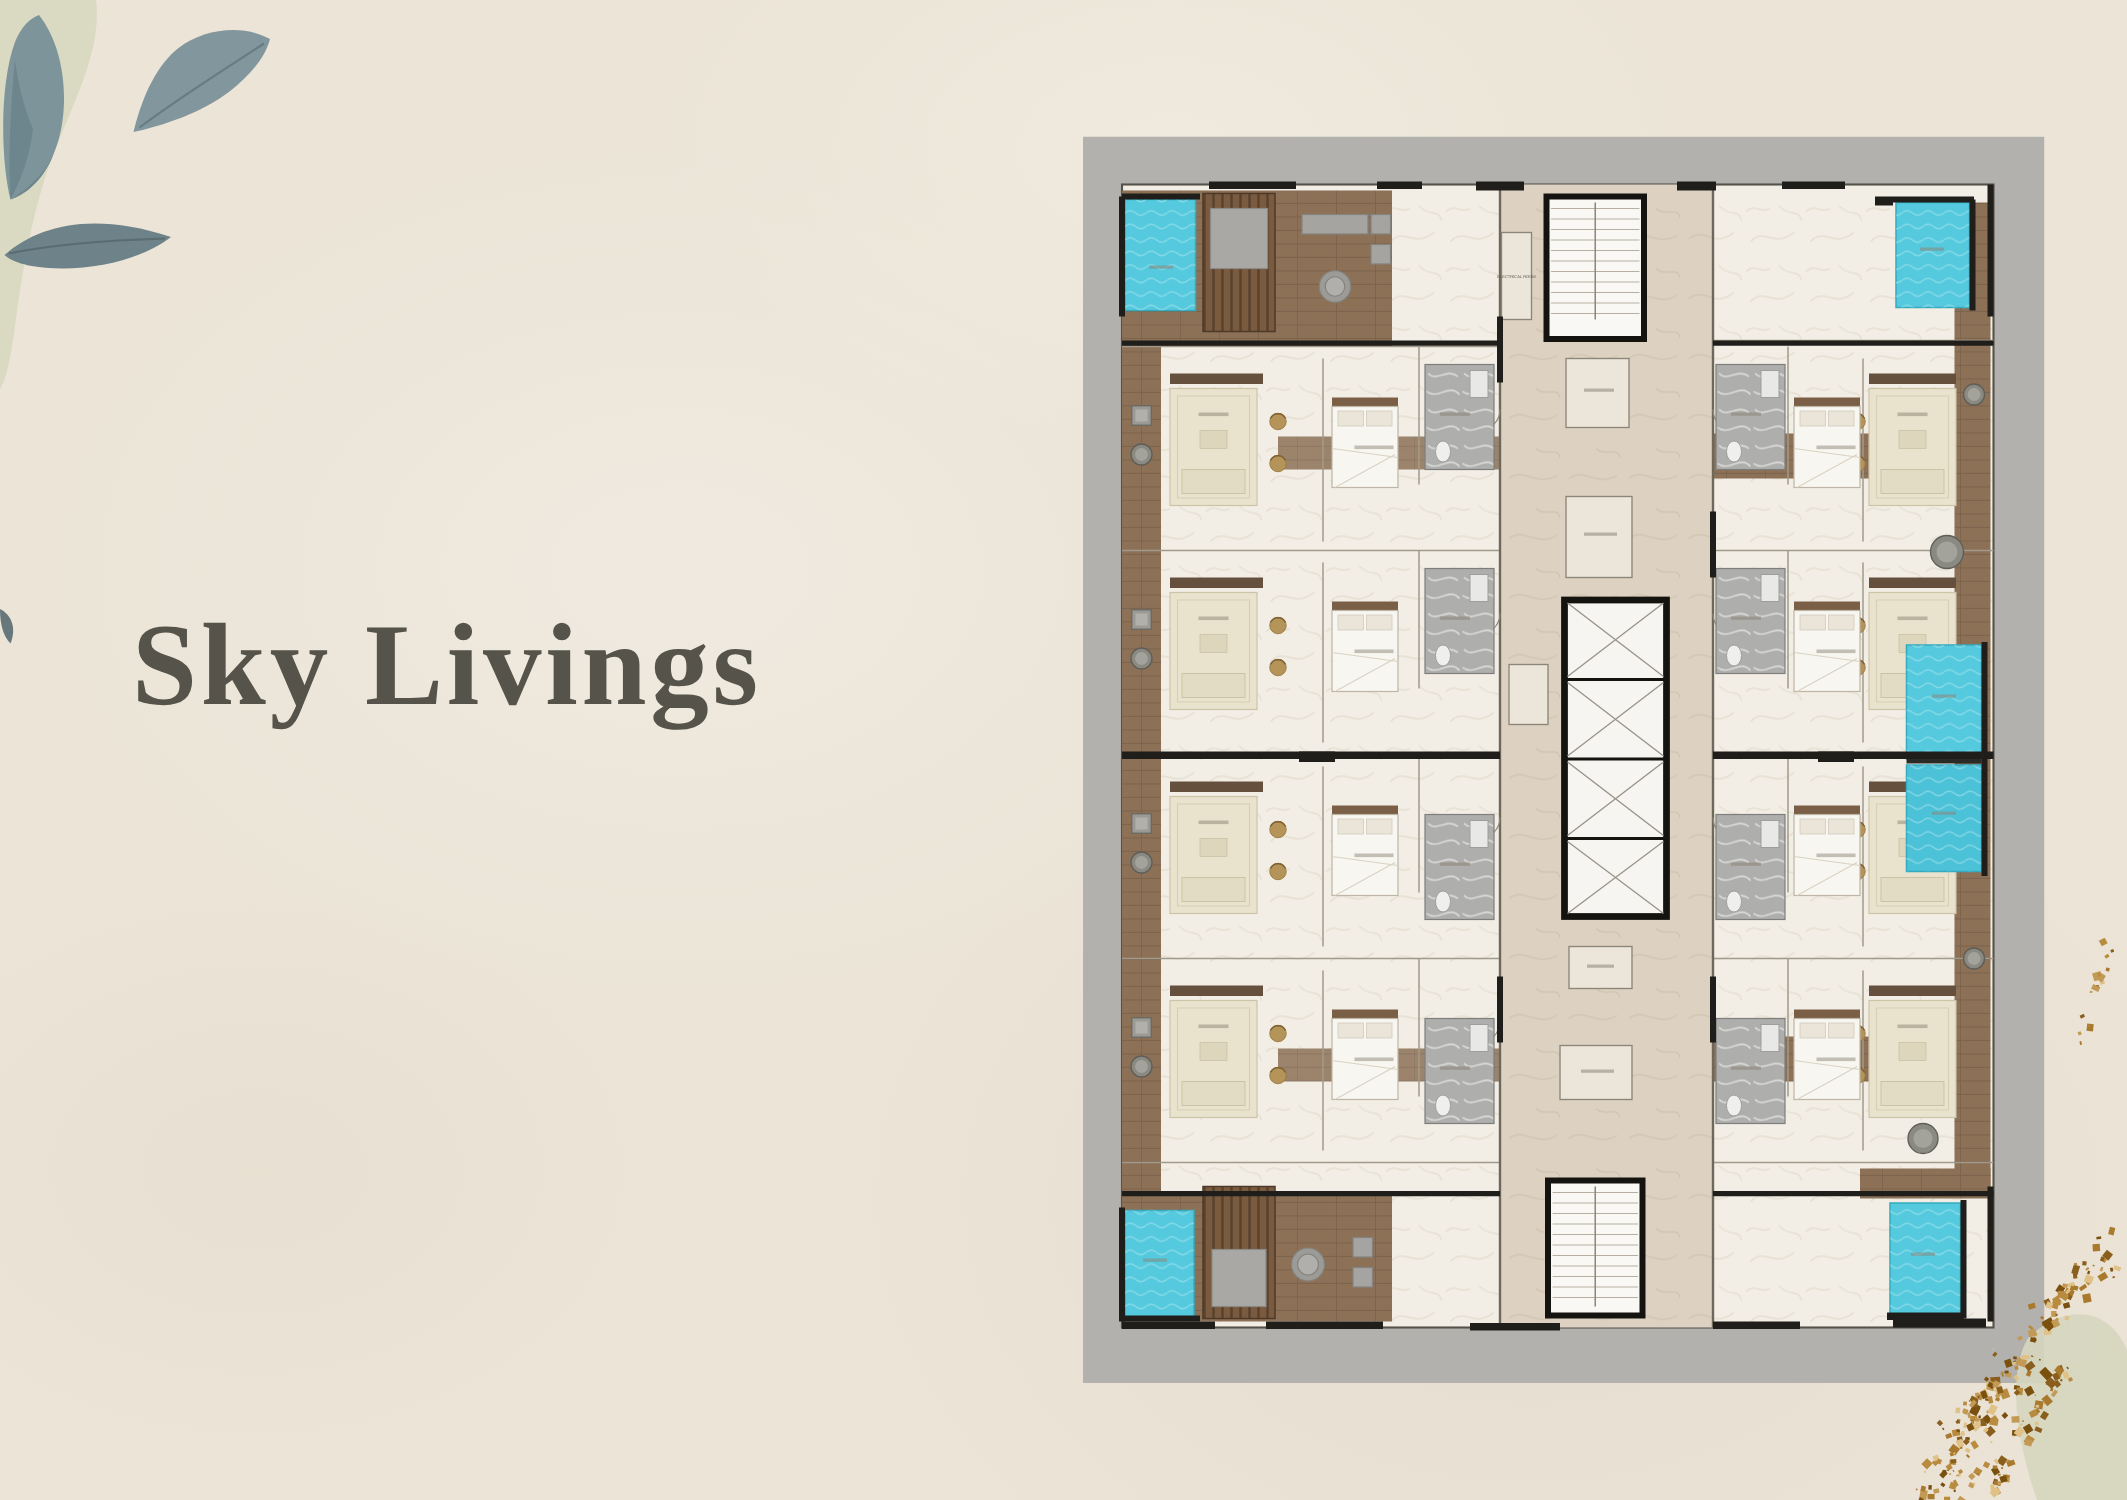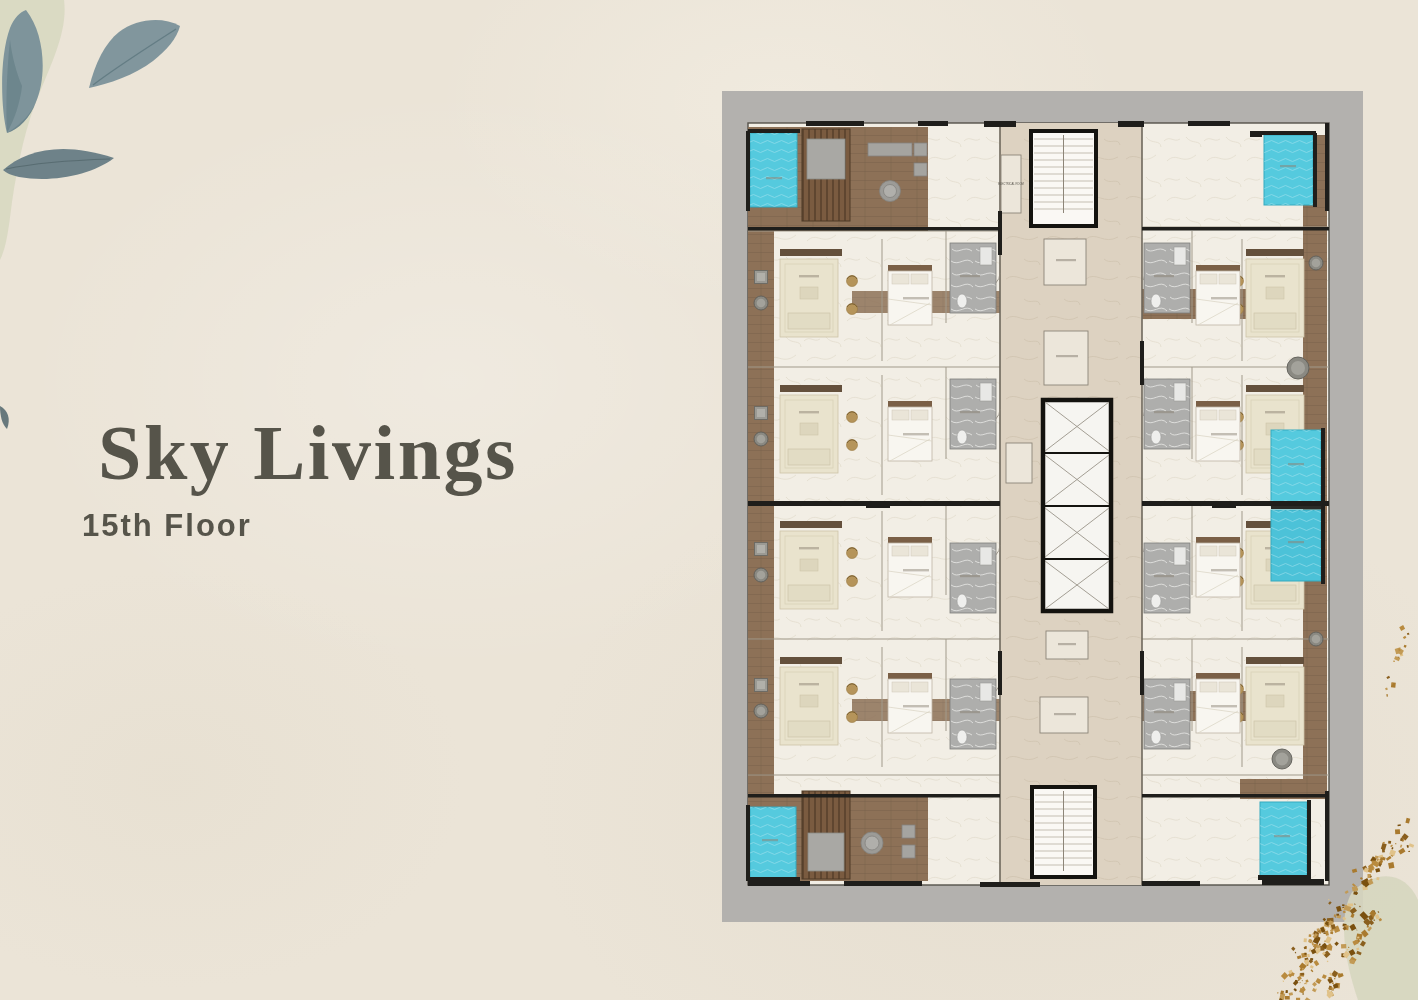--- a/index.html
+++ b/index.html
@@ -9,21 +9,21 @@
     background-image:
       radial-gradient(620px 420px at 32% 38%, rgba(255,255,255,0.22), rgba(255,255,255,0) 70%),
       radial-gradient(700px 500px at 72% 80%, rgba(208,198,178,0.20), rgba(208,198,178,0) 70%),
       radial-gradient(500px 300px at 55% 10%, rgba(255,252,244,0.25), rgba(255,252,244,0) 70%),
       radial-gradient(420px 300px at 12% 78%, rgba(222,214,196,0.25), rgba(222,214,196,0) 70%);
     font-family:"Liberation Sans", sans-serif;
   }
   .deco{position:absolute;pointer-events:none;}
   .hero{position:absolute;left:82px;top:398px;}
   .hero h1{
-    margin:16px;font-family:"Liberation Serif", serif;font-weight:600;
+    margin:6px;font-family:"Liberation Serif", serif;font-weight:600;
     font-size:78px;line-height:1.0;letter-spacing:2.5px;color:#56544a;
   }
   .hero .sub{
     margin-top:14px;font-family:"Liberation Sans", sans-serif;font-weight:bold;
     font-size:31px;letter-spacing:2px;color:#56544a;
   }
   .planwrap{position:absolute;left:722px;top:91px;width:641px;height:831px;}
   svg text{font-family:"Liberation Sans", sans-serif;}
 </style>
 </head>
@@ -37,21 +37,20 @@
     <path d="M7,133 C19,129 30,118 36,102 C32,112 22,124 7,133 Z M10,40 C6,80 6,110 7,133 C14,120 20,104 22,86 C16,72 12,56 10,40 Z" fill="#5e7a81" opacity="0.55"></path>
     <path d="M180,26 C162,16 136,19 119,32 C105,43 95,63 89,88 C108,84 135,75 153,61 C167,50 177,38 180,26 Z" fill="#81969d"></path>
     <path d="M176,29 C150,46 118,66 93,85" stroke="#5c777e" stroke-width="1.4" fill="none" opacity="0.8"></path>
     <path d="M3,170 C26,150 62,141 114,158 C92,175 52,183 19,177 C11,175 6,173 3,170 Z" fill="#6e8289"></path>
     <path d="M6,169 C40,162 78,160 110,159" stroke="#53666c" stroke-width="1.2" fill="none" opacity="0.8"></path>
     <path d="M0,406 C8,410 11,419 7,429 C2,424 0,416 0,406 Z" fill="#67787c"></path>
   </svg>
 
   <div class="hero">
     <h1>Sky Livings</h1>
-    <div class="sub">15th Floor</div>
   </div>
 
   <div class="planwrap">
   <svg width="641" height="831" viewBox="0 0 641 831">
     <defs>
       <pattern id="pk" width="26" height="9" patternUnits="userSpaceOnUse">
         <rect width="26" height="9" fill="#8d7157"></rect>
         <path d="M0,8.6 H26 M13,0 V9" stroke="#79604a" stroke-width="0.7" opacity="0.8"></path>
       </pattern>
       <pattern id="sl" width="6" height="6" patternUnits="userSpaceOnUse">

